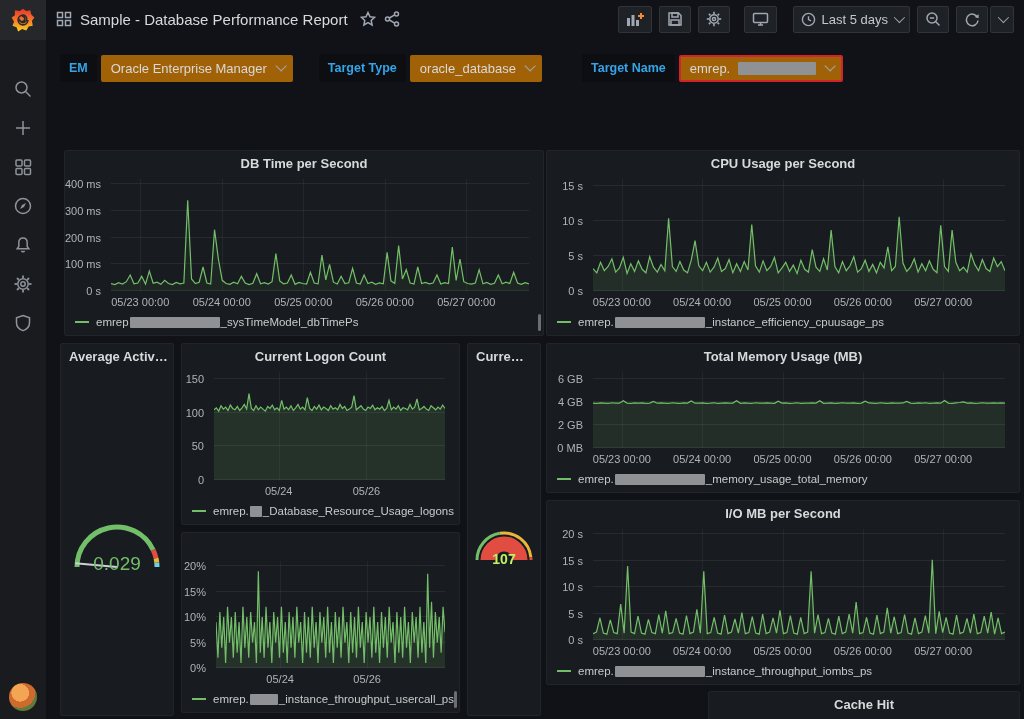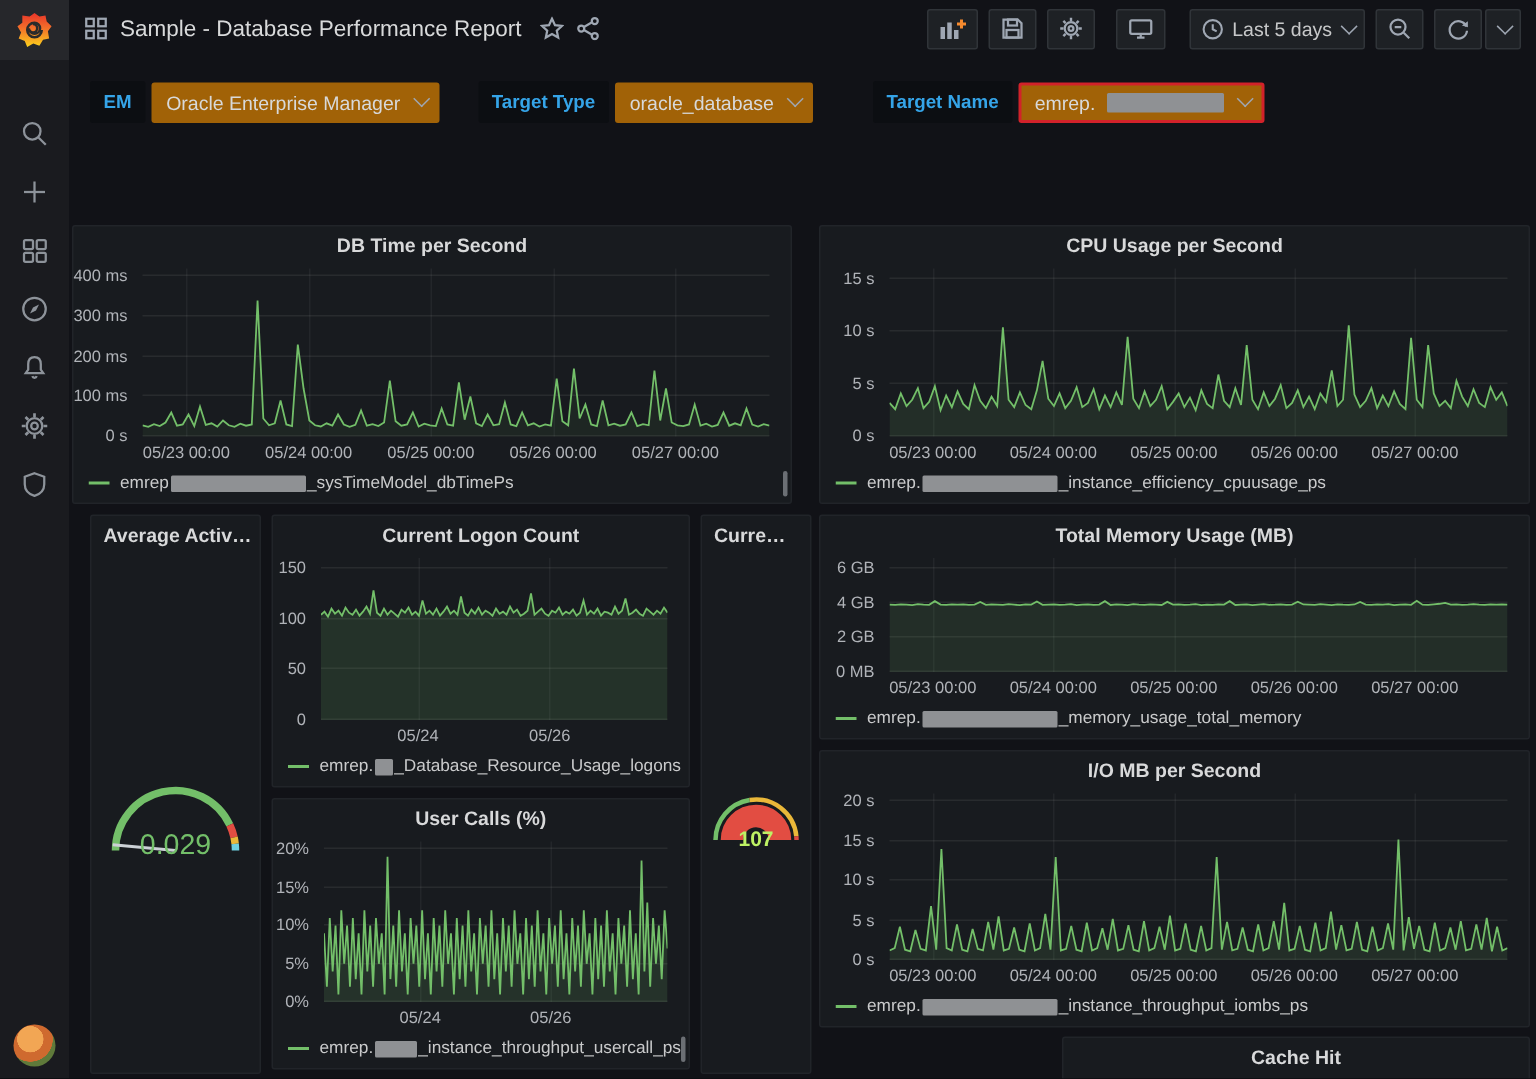--- a/index.html
+++ b/index.html
@@ -248,21 +248,21 @@
       <span class="gap1"></span>
     <span class="chip">Target Name</span>
     <span class="select red-outline">
       <span>emrep.</span>
       <span class="redact small"></span>
       <span class="caret"></span>
     </span>
   </div>
 
 
-  <div class="panel" style="left:48px;top:150px;width:480px;height:186px">
+  <div class="panel" style="left:64px;top:150px;width:480px;height:186px">
     <div class="ptitle">DB Time per Second</div>
     <div class="chart">
         <div class="ylabels" style="width: 42px;">
           <div class="ytick" style="bottom: 0%;">0 s</div>
           <div class="ytick" style="bottom: 23.8095%;">100 ms</div>
           <div class="ytick" style="bottom: 47.619%;">200 ms</div>
           <div class="ytick" style="bottom: 71.4286%;">300 ms</div>
           <div class="ytick" style="bottom: 95.2381%;">400 ms</div>
         </div>
         <div class="plot" style="left: 46px;">
@@ -431,21 +431,20 @@
       </div>
     <div class="legend">
       <span class="ldash"></span>
       <span>emrep.</span>
         <span class="redact"></span>
         <span>_memory_usage_total_memory</span>
     </div>
   </div>
 
   <div class="panel" style="left:181px;top:532px;width:279px;height:181px">
-    <div class="ptitle">User Calls (%)</div>
     <div class="chart">
         <div class="ylabels" style="width: 30px;">
           <div class="ytick" style="bottom: 0%;">0%</div>
           <div class="ytick" style="bottom: 23.8095%;">5%</div>
           <div class="ytick" style="bottom: 47.619%;">10%</div>
           <div class="ytick" style="bottom: 71.4286%;">15%</div>
           <div class="ytick" style="bottom: 95.2381%;">20%</div>
         </div>
         <div class="plot" style="left: 34px;">
           <div class="hgrid" style="bottom: 0%;"></div>

